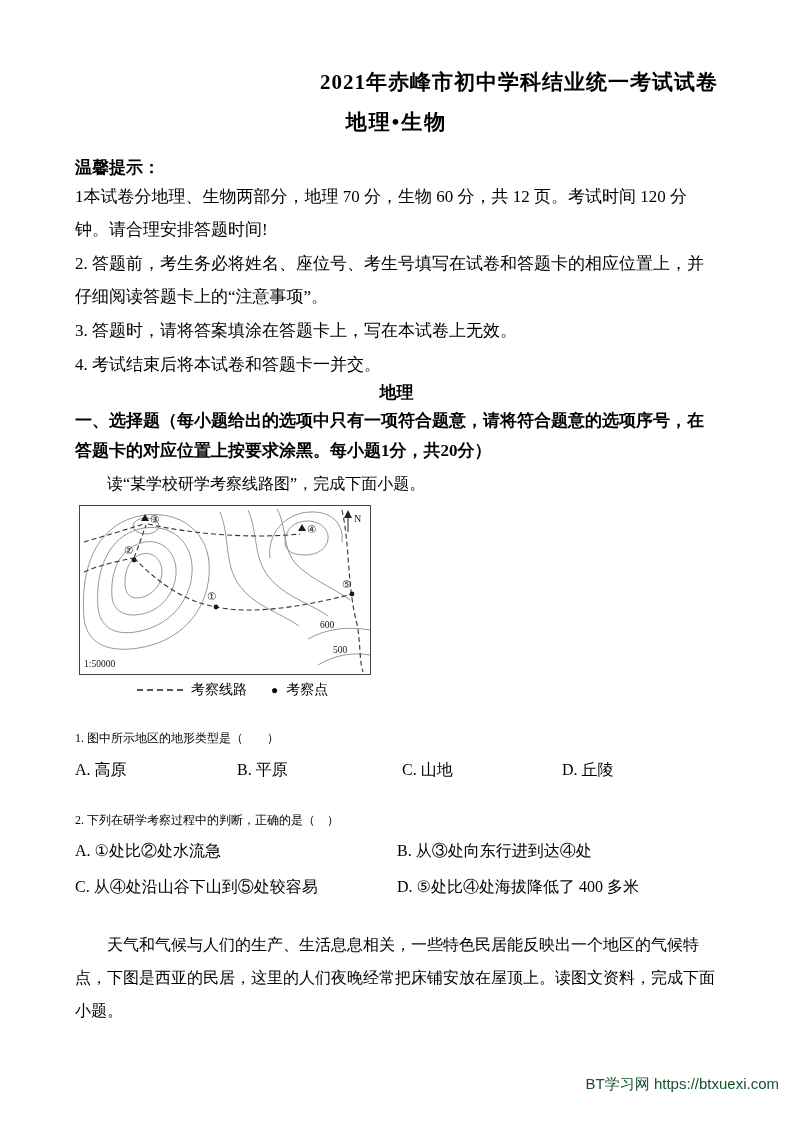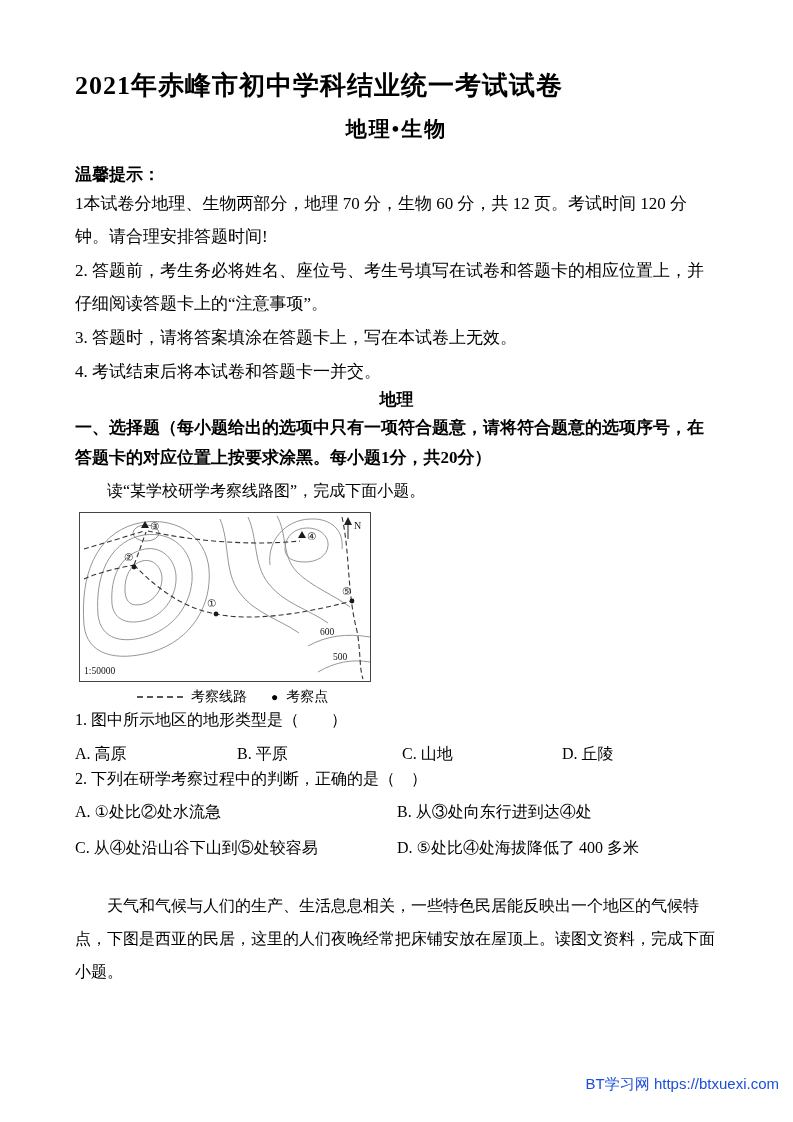--- a/index.html
+++ b/index.html
@@ -10,22 +10,22 @@
     height: 1122px;
     margin: 0 auto;
     background: #ffffff;
     color: #000;
     font-family: "Liberation Serif", serif;
     overflow: hidden;
   }
   .content { padding: 0 75px; }
   .page-title {
     padding-top: 68px;
-    text-align: left;
-    font-size: 26px;
+    text-align: right;
+    font-size: 21px;
     font-weight: bold;
     letter-spacing: 1px;
   }
   .page-subtitle {
     margin-top: 12px;
     text-align: center;
     font-size: 21px;
     font-weight: bold;
     letter-spacing: 2px;
   }
@@ -43,40 +43,40 @@
   }
   .legend {
     display: flex; align-items: center;
     gap: 8px;
     margin: 6px 0 0 62px;
     font-size: 14px;
   }
   .dash-sample { width: 46px; height: 0; border-top: 2px dashed #555; }
   .legend-dot { font-size: 12px; margin-left: 16px; line-height: 1; }
   .figcaption { margin: 3px 0 0 84px; font-size: 15px; }
-  .stem { margin-top: 4px; font-size: 16px; }
+  .stem { margin-top: 31px; font-size: 12px; }
   .options-four {
     display: grid;
     grid-template-columns: 162px 165px 160px 1fr;
     margin-top: 13px;
     font-size: 16px;
   }
   .options-two {
     display: grid;
     grid-template-columns: 322px 1fr;
     row-gap: 15px;
     margin-top: 12px;
     font-size: 16px;
   }
   .passage { margin-top: 30px; font-size: 16px; line-height: 33px; text-indent: 2em; }
   .footer {
     position: absolute;
     right: 14px;
     bottom: 28px;
-    color: #1d4ed8;
+    color: #14532d;
     font-size: 15px;
     font-family: "Liberation Sans", sans-serif;
   }
   svg text { fill: #111; font-family: "Liberation Serif", serif; }
 </style>
 </head>
 <body>
 
 <div class="page">
   <div class="content">

